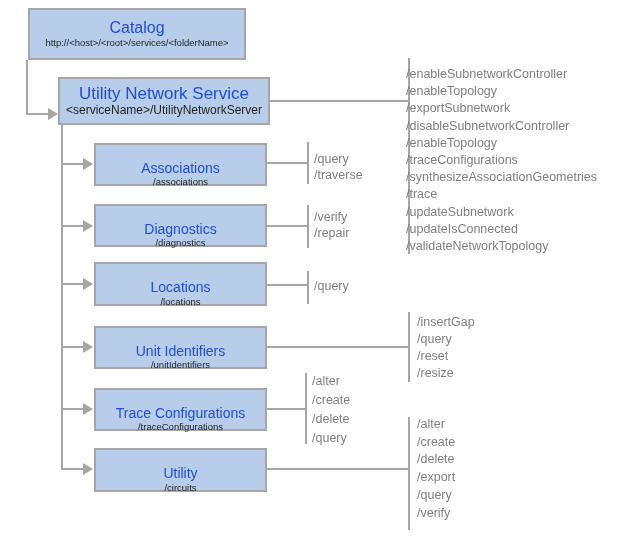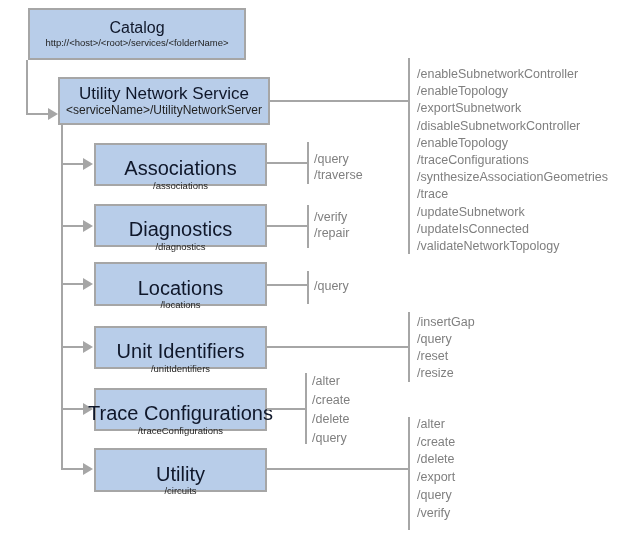--- a/index.html
+++ b/index.html
@@ -5,24 +5,24 @@
   html,body{margin:0;padding:0;background:#ffffff;}
   .canvas{
     position:relative;width:626px;height:537px;background:#ffffff;overflow:hidden;
     font-family:"Liberation Sans","DejaVu Sans",sans-serif;
   }
   .node{
     position:absolute;background:#b8cde9;border:2px solid #a6a6a6;box-sizing:border-box;
     display:flex;flex-direction:column;align-items:center;justify-content:center;
     text-align:center;
   }
-  .node-title{color:#0f172a;line-height:1.12;white-space:nowrap;}
+  .node-title{color:#1d4ed8;line-height:1.12;white-space:nowrap;}
   .node-title.xl{font-size:17px;}
   .node-title.lg{font-size:16px;}
-  .node-title.md{font-size:20px;margin-top:20px;}
+  .node-title.md{font-size:14px;margin-top:20px;}
   .node-sub{color:#1f1f1f;font-size:9.5px;line-height:1.25;white-space:nowrap;}
   .node-sub.svc{font-size:12px;}
   .line{position:absolute;background:#a6a6a6;}
   .arrow{
     position:absolute;width:0;height:0;
     border-top:6px solid transparent;border-bottom:6px solid transparent;
     border-left:10px solid #a6a6a6;
   }
   .ops{
     position:absolute;color:#7f7f7f;font-size:12.5px;white-space:nowrap;
@@ -43,21 +43,21 @@
   <div class="line" style="left:26px;top:113px;width:23px;height:2px"></div>
   <div class="arrow" style="left:48px;top:108px"></div>
 
   <div class="node" style="left:58px;top:77px;width:212px;height:48px">
     <div class="node-title xl">Utility Network Service</div>
     <div class="node-sub svc">&lt;serviceName&gt;/UtilityNetworkServer</div>
   </div>
 
   <div class="line" style="left:270px;top:100px;width:138px;height:2px"></div>
   <div class="line" style="left:408px;top:58px;width:2px;height:196px"></div>
-  <div class="ops" style="left:417px;top:66px;line-height:17.2px">
+  <div class="ops" style="left:406px;top:66px;line-height:17.2px">
       <div>/enableSubnetworkController</div>
       <div>/enableTopology</div>
       <div>/exportSubnetwork</div>
       <div>/disableSubnetworkController</div>
       <div>/enableTopology</div>
       <div>/traceConfigurations</div>
       <div>/synthesizeAssociationGeometries</div>
       <div>/trace</div>
       <div>/updateSubnetwork</div>
       <div>/updateIsConnected</div>

